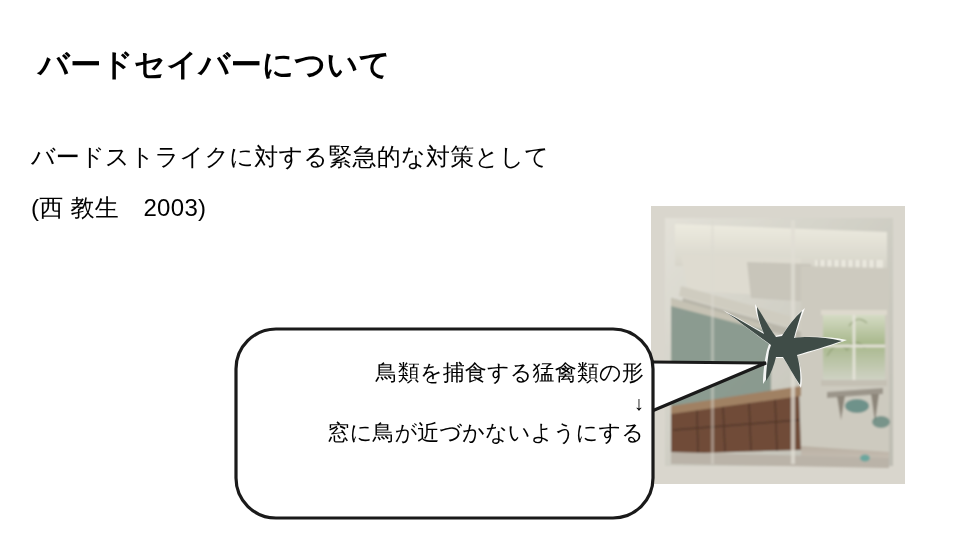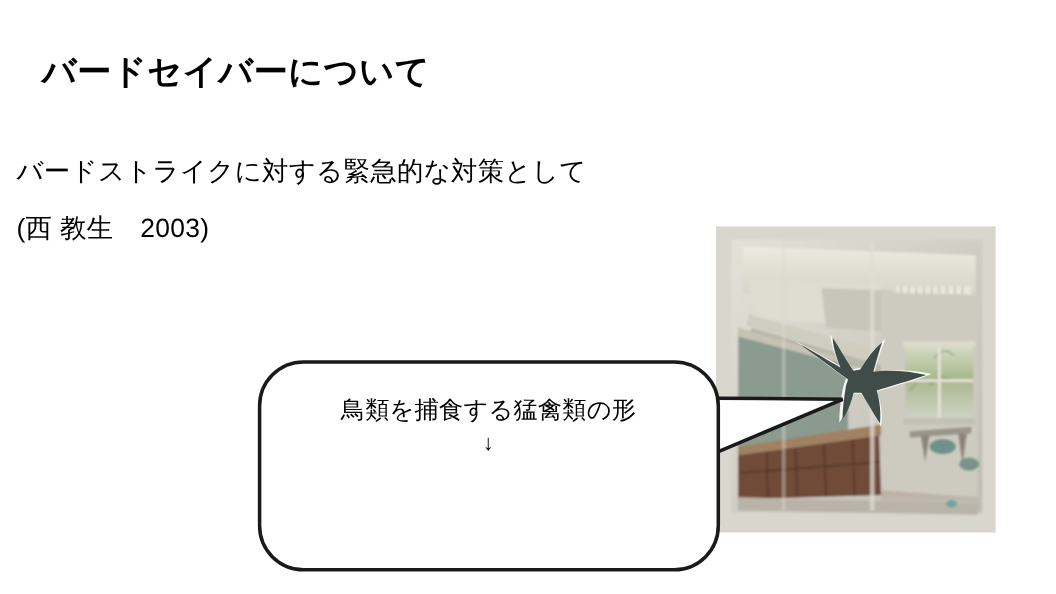--- a/index.html
+++ b/index.html
@@ -31,21 +31,21 @@
     font-weight: 700;
     letter-spacing: 0.5px;
     line-height: 1.2;
     color: #000000;
     white-space: nowrap;
   }
 
   
   .body-block {
     position: absolute;
-    left: 15px;
+    left: 31px;
     top: 131px;
     width: 620px;
   }
   .body-line {
     font-size: 24px;
     line-height: 51px;
     color: #000000;
     white-space: nowrap;
     letter-spacing: 0.3px;
   }
@@ -71,21 +71,21 @@
     height: 540px;
     pointer-events: none;
   }
   .callout-svg { display: block; width: 960px; height: 540px; }
 
   .callout-text {
     position: absolute;
     left: 244px;
     top: 356px;
     width: 400px;
-    text-align: center;
+    text-align: right;
     font-size: 22px;
     line-height: 34px;
     color: #000000;
     letter-spacing: 0.2px;
   }
   .callout-text .arrow {
     font-size: 20px;
     line-height: 26px;
     display: block;
   }
@@ -245,15 +245,16 @@
 
       <path d="M652 362 L766 363 L652 411" fill="#ffffff" stroke="#1a1a1a" stroke-width="3.2" stroke-linejoin="miter" stroke-linecap="butt"></path>
 
       <rect x="236" y="329" width="417" height="189" rx="40" ry="40" fill="#ffffff" stroke="#1a1a1a" stroke-width="3.2"></rect>
     </svg>
   </div>
 
   <div class="callout-text">
     <span class="callout-line">鳥類を捕食する猛禽類の形</span>
     <span class="arrow">↓</span>
+    <span class="callout-line">窓に鳥が近づかないようにする</span>
   </div>
 
 </div>
 
 </body></html>

